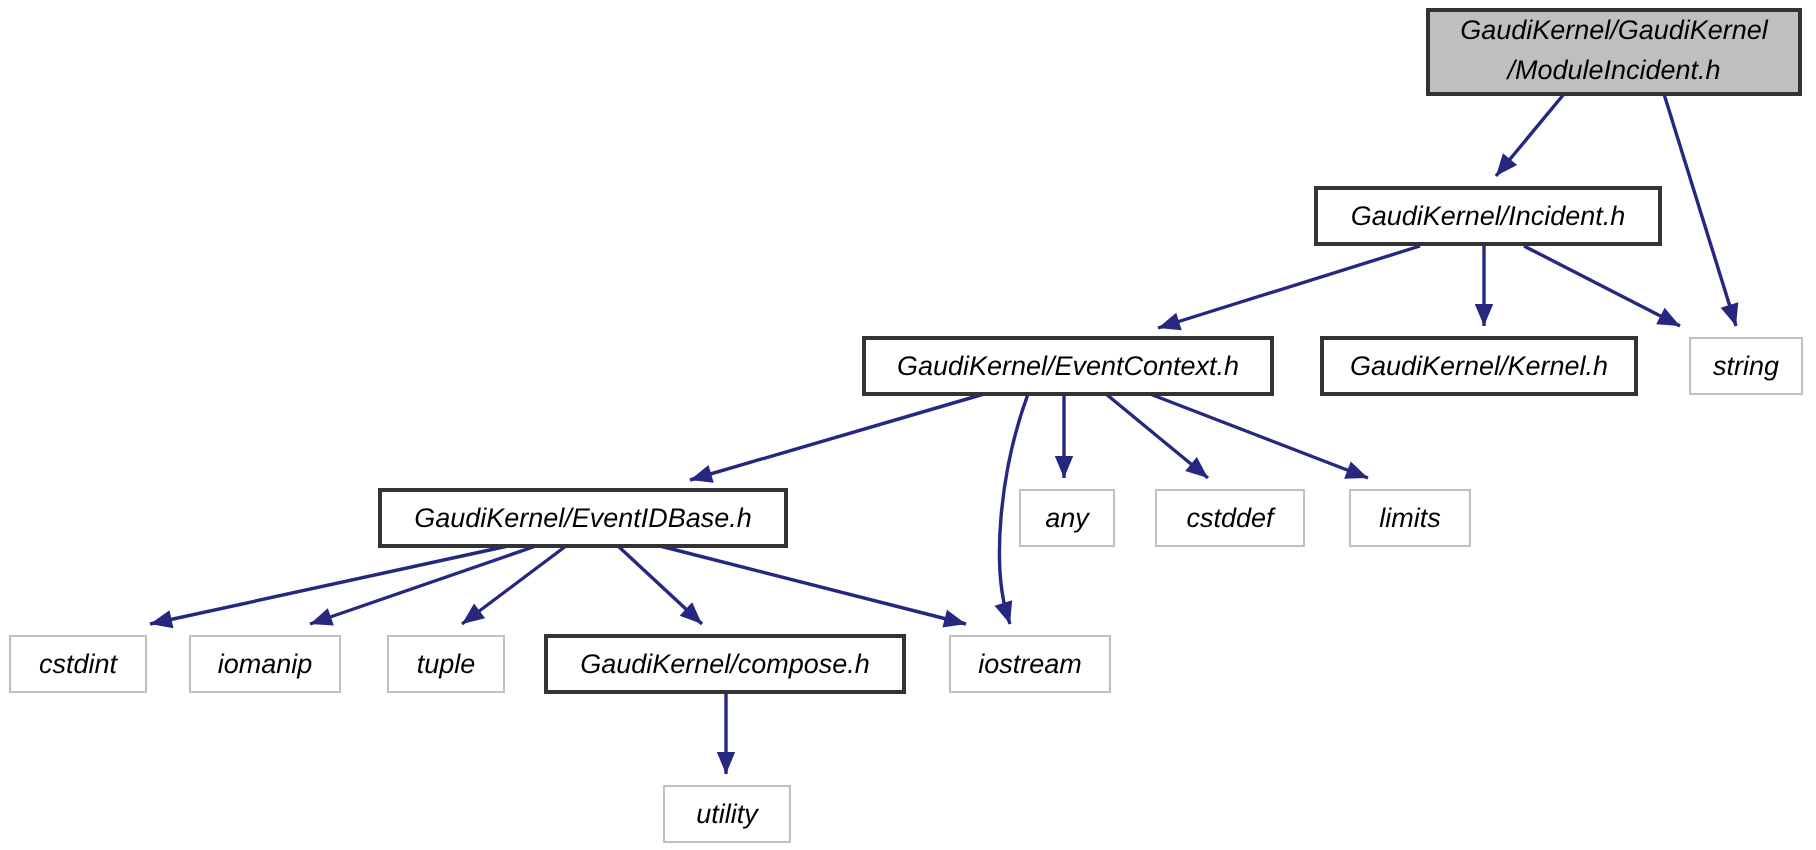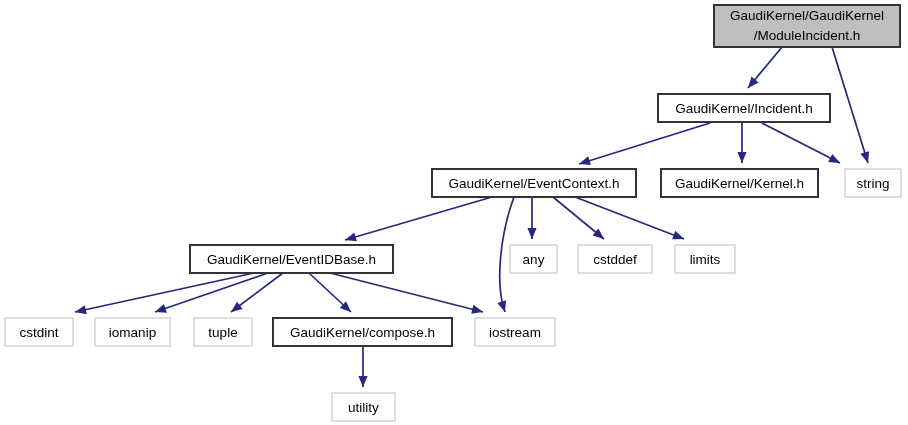--- a/index.html
+++ b/index.html
@@ -7,20 +7,21 @@
     padding: 0;
     background: #ffffff;
   }
   #graph-page {
     position: relative;
     width: 908px;
     height: 425px;
     background: #ffffff;
     font-family: "Liberation Sans", sans-serif;
     overflow: hidden;
+    font-style: italic;
   }
   svg#dep-graph {
     display: block;
     width: 908px;
     height: 425px;
   }
   .node-box {
     fill: #ffffff;
     stroke: #bfbfbf;
     stroke-width: 1;

